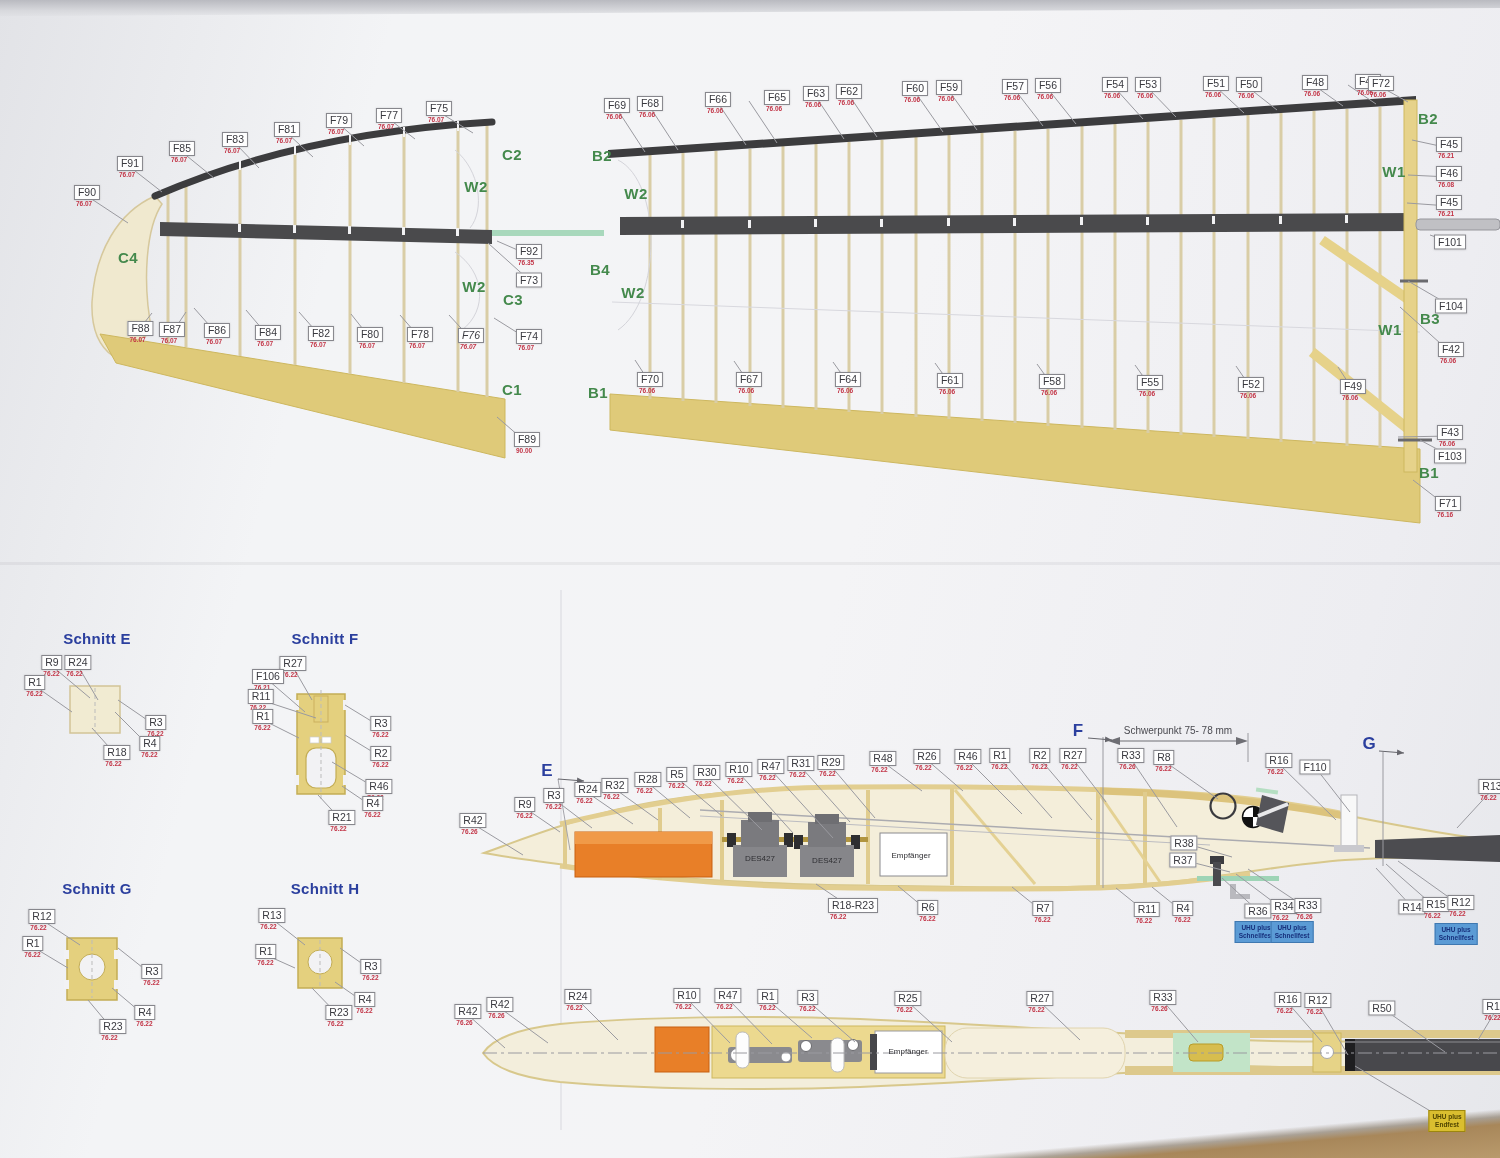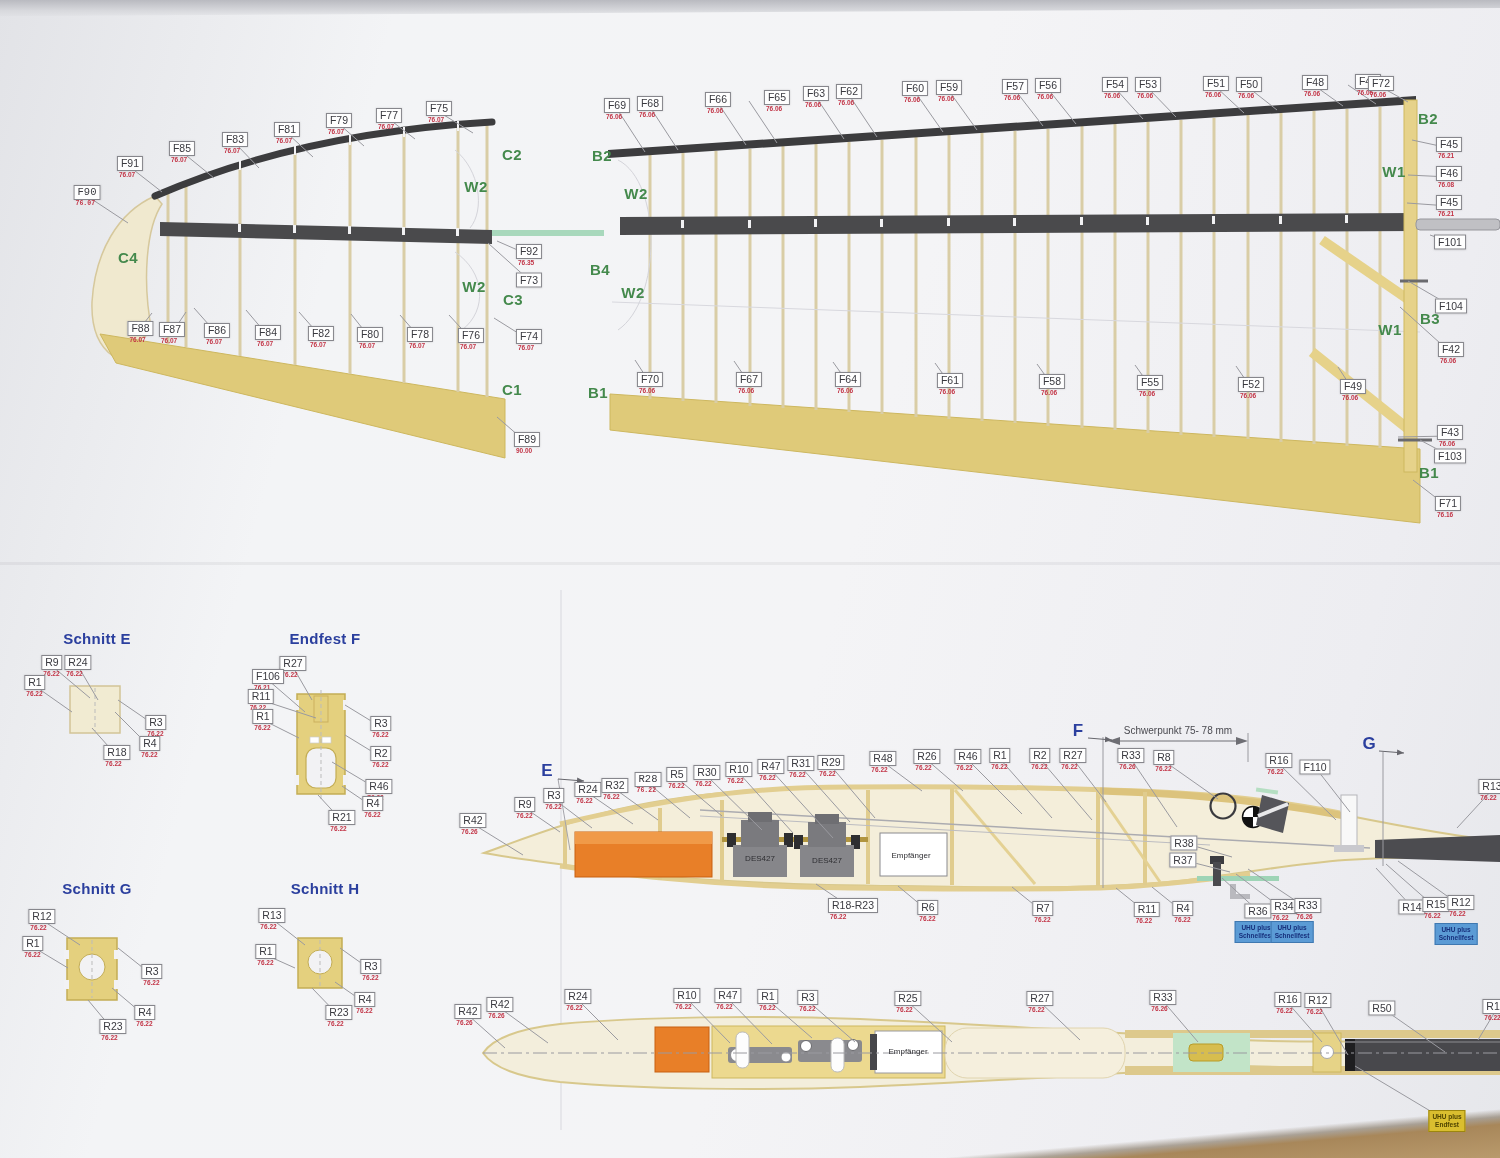--- a/index.html
+++ b/index.html
@@ -390,21 +390,21 @@
       <line x1="1040" y1="1002" x2="1080" y2="1040" stroke="#9a9aa0" stroke-width="1"></line>
       <line x1="1163" y1="1001" x2="1198" y2="1042" stroke="#9a9aa0" stroke-width="1"></line>
       <line x1="1288" y1="1003" x2="1322" y2="1042" stroke="#9a9aa0" stroke-width="1"></line>
       <line x1="1318" y1="1004" x2="1348" y2="1055" stroke="#9a9aa0" stroke-width="1"></line>
       <line x1="1382" y1="1008" x2="1445" y2="1052" stroke="#9a9aa0" stroke-width="1"></line>
       <line x1="1496" y1="1010" x2="1478" y2="1040" stroke="#9a9aa0" stroke-width="1"></line>
       <line x1="1447" y1="1121" x2="1355" y2="1066" stroke="#9a9aa0" stroke-width="1"></line>
     </svg>
 
   <div id="labels">
-      <div class="ann chip" style="left: 87px; top: 196px; font-family: Liberation Mono, monospace;">
+      <div class="ann chip" style="left: 87px; top: 196px;">
         <span class="t">F90</span>
         <span class="sub">76.07</span>
       </div>
       <div class="ann chip" style="left: 130px; top: 167px;">
         <span class="t">F91</span>
         <span class="sub">76.07</span>
       </div>
       <div class="ann chip" style="left: 182px; top: 152px;">
         <span class="t">F85</span>
         <span class="sub">76.07</span>
@@ -457,21 +457,21 @@
         <span class="sub">76.07</span>
       </div>
       <div class="ann chip" style="left: 370px; top: 338px;">
         <span class="t">F80</span>
         <span class="sub">76.07</span>
       </div>
       <div class="ann chip" style="left: 420px; top: 338px;">
         <span class="t">F78</span>
         <span class="sub">76.07</span>
       </div>
-      <div class="ann chip" style="left: 471px; top: 339px;">
+      <div class="ann chip" style="left: 471px; top: 339px; font-style: italic;">
         <span class="t">F76</span>
         <span class="sub">76.07</span>
       </div>
       <div class="ann chip" style="left: 529px; top: 340px;">
         <span class="t">F74</span>
         <span class="sub">76.07</span>
       </div>
       <div class="ann chip" style="left: 527px; top: 443px;">
         <span class="t">F89</span>
         <span class="sub">90.00</span>
@@ -643,21 +643,21 @@
         <span class="sub">76.22</span>
       </div>
       <div class="ann chip" style="left: 150px; top: 747px;">
         <span class="t">R4</span>
         <span class="sub">76.22</span>
       </div>
       <div class="ann chip" style="left: 117px; top: 756px;">
         <span class="t">R18</span>
         <span class="sub">76.22</span>
       </div>
-      <div class="ann title" style="left: 325px; top: 638px;"><span class="t">Endfest F</span></div>
+      <div class="ann title" style="left: 325px; top: 638px;"><span class="t">Schnitt F</span></div>
       <div class="ann chip" style="left: 293px; top: 667px;">
         <span class="t">R27</span>
         <span class="sub">76.22</span>
       </div>
       <div class="ann chip" style="left: 268px; top: 680px;">
         <span class="t">F106</span>
         <span class="sub">76.21</span>
       </div>
       <div class="ann chip" style="left: 261px; top: 700px;">
         <span class="t">R11</span>
@@ -746,21 +746,21 @@
         <span class="sub">76.22</span>
       </div>
       <div class="ann chip" style="left: 588px; top: 793px;">
         <span class="t">R24</span>
         <span class="sub">76.22</span>
       </div>
       <div class="ann chip" style="left: 615px; top: 789px;">
         <span class="t">R32</span>
         <span class="sub">76.22</span>
       </div>
-      <div class="ann chip" style="left: 648px; top: 783px; font-family: Liberation Mono, monospace;">
+      <div class="ann chip" style="left: 648px; top: 783px;">
         <span class="t">R28</span>
         <span class="sub">76.22</span>
       </div>
       <div class="ann chip" style="left: 677px; top: 778px;">
         <span class="t">R5</span>
         <span class="sub">76.22</span>
       </div>
       <div class="ann chip" style="left: 707px; top: 776px;">
         <span class="t">R30</span>
         <span class="sub">76.22</span>

